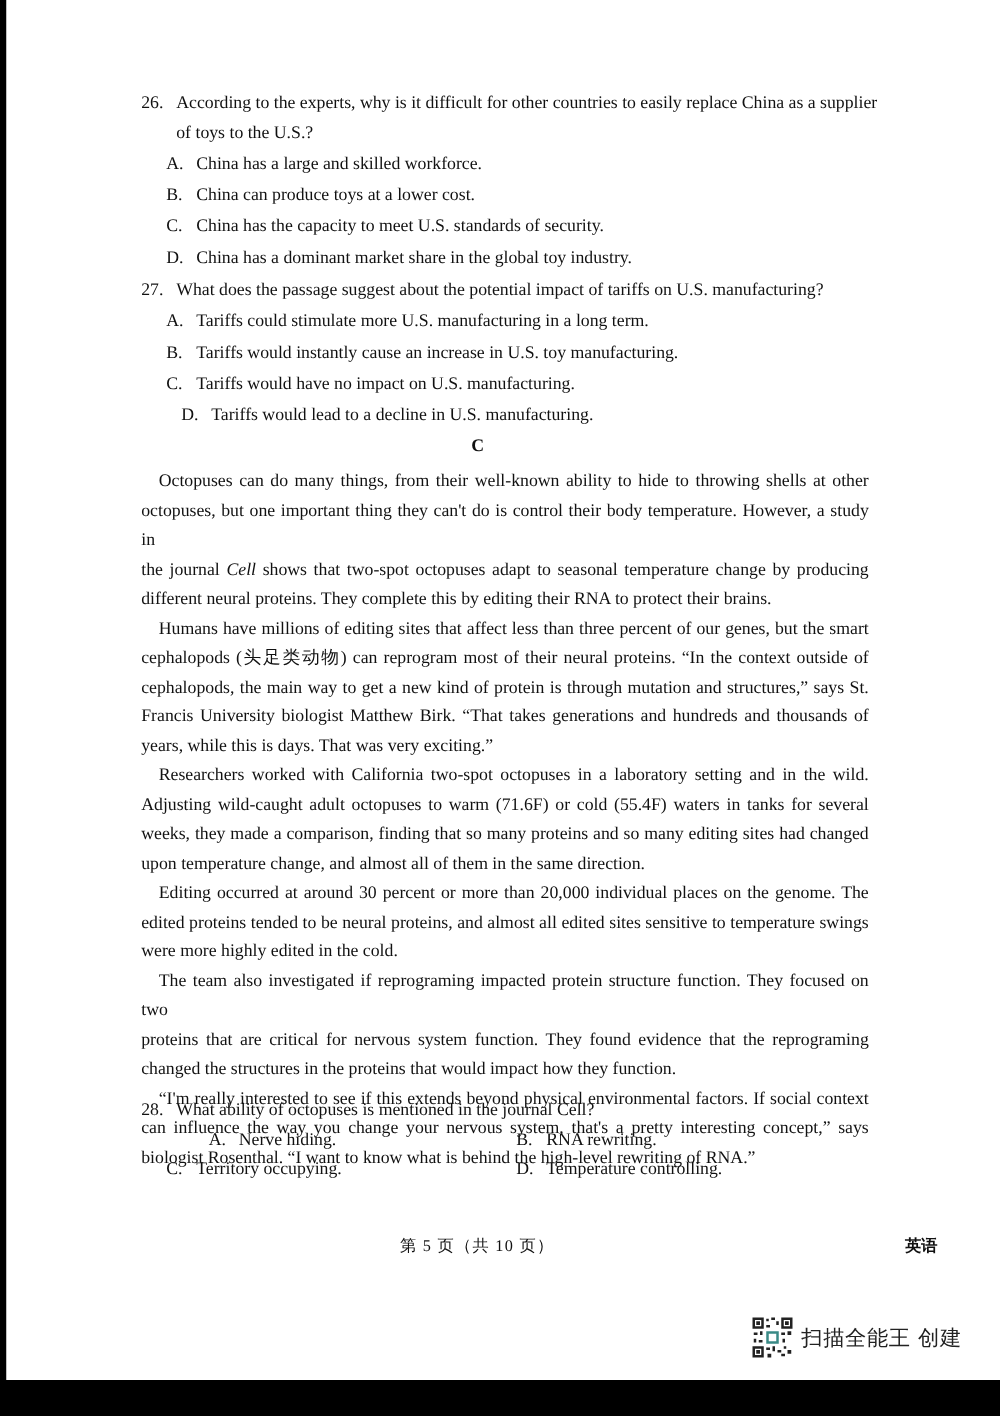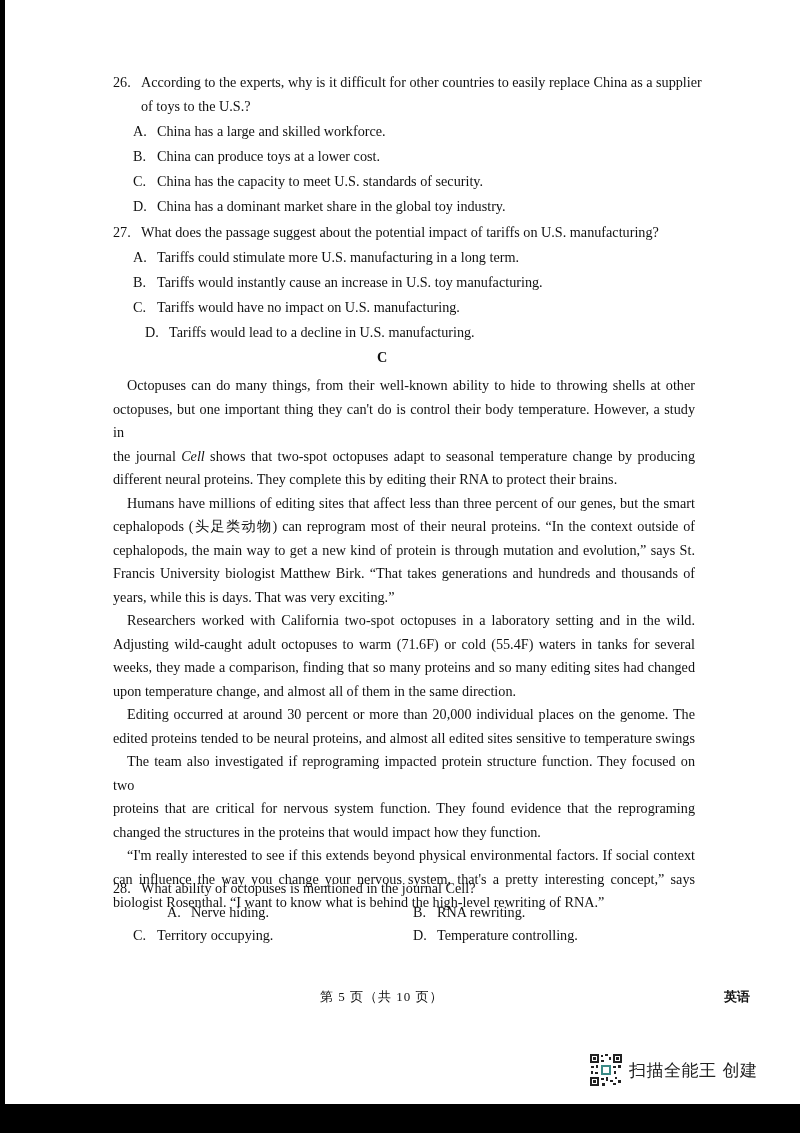--- a/index.html
+++ b/index.html
@@ -16,21 +16,21 @@
   .qtext { position: absolute; left: 28px; white-space: nowrap; }
   .opt { position: absolute; white-space: nowrap; }
   .opt .letter { display: inline-block; width: 24px; }
   .section-letter { position: absolute; font-weight: bold; left: 264px; }
   .para { position: absolute; left: 0; width: 582px; text-align: justify; text-align-last: left; line-height: 23.5px; }
   .para p { margin: 0; }
   .para .ind { text-indent: 14px; }
   .just { text-align: justify; text-align-last: justify; }
   .footer-page { position: absolute; left: 315px; top: 988px; font-size: 13px; font-weight: normal; letter-spacing: 1px; }
   .footer-subject { position: absolute; left: 719px; top: 988px; font-size: 13px; font-weight: bold; }
-  .watermark { position: absolute; left: 584px; top: 1053px; display: flex; align-items: center; gap: 6px; }
+  .watermark { position: absolute; left: 596px; top: 1053px; display: flex; align-items: center; gap: 6px; }
   .qr { width: 34px; height: 34px; position: relative; }
   .wm-text { font-family: "DejaVu Sans", sans-serif; font-size: 17px; color: #222; letter-spacing: 0.5px; }
 </style>
 </head>
 <body>
 
 <div class="page">
   <div class="doc">
 
     <div class="q" style="top:0;">
@@ -54,29 +54,30 @@
 
     <div class="section-letter" style="top:275px;">C</div>
 
     <div class="para" id="passage" style="top:300px;">
         <p class="ind just">Octopuses can do many things, from their well-known ability to hide to throwing shells at other</p>
         <p class="just">octopuses, but one important thing they can't do is control their body temperature. However, a study in</p>
         <p class="just">the journal <i>Cell</i> shows that two-spot octopuses adapt to seasonal temperature change by producing</p>
         <p>different neural proteins. They complete this by editing their RNA to protect their brains.</p>
         <p class="ind just">Humans have millions of editing sites that affect less than three percent of our genes, but the smart</p>
         <p class="just">cephalopods (头足类动物) can reprogram most of their neural proteins. “In the context outside of</p>
-        <p class="just">cephalopods, the main way to get a new kind of protein is through mutation and evolution,” says St.</p>
+        <p class="just">cephalopods, the main way to get a new kind of protein is through mutation and structures,” says St.</p>
         <p class="just">Francis University biologist Matthew Birk. “That takes generations and hundreds and thousands of</p>
         <p>years, while this is days. That was very exciting.”</p>
         <p class="ind just">Researchers worked with California two-spot octopuses in a laboratory setting and in the wild.</p>
         <p class="just">Adjusting wild-caught adult octopuses to warm (71.6F) or cold (55.4F) waters in tanks for several</p>
         <p class="just">weeks, they made a comparison, finding that so many proteins and so many editing sites had changed</p>
         <p>upon temperature change, and almost all of them in the same direction.</p>
         <p class="ind just">Editing occurred at around 30 percent or more than 20,000 individual places on the genome. The</p>
         <p class="just">edited proteins tended to be neural proteins, and almost all edited sites sensitive to temperature swings</p>
+        <p>were more highly edited in the cold.</p>
         <p class="ind just">The team also investigated if reprograming impacted protein structure function. They focused on two</p>
         <p class="just">proteins that are critical for nervous system function. They found evidence that the reprograming</p>
         <p>changed the structures in the proteins that would impact how they function.</p>
         <p class="ind just">“I'm really interested to see if this extends beyond physical environmental factors. If social context</p>
         <p class="just">can influence the way you change your nervous system, that's a pretty interesting concept,” says</p>
         <p>biologist Rosenthal. “I want to know what is behind the high-level rewriting of RNA.”</p>
       </div>
 
     <div class="q" style="top:806px;">
       <span class="qnum" style="top:0;">28.</span>

